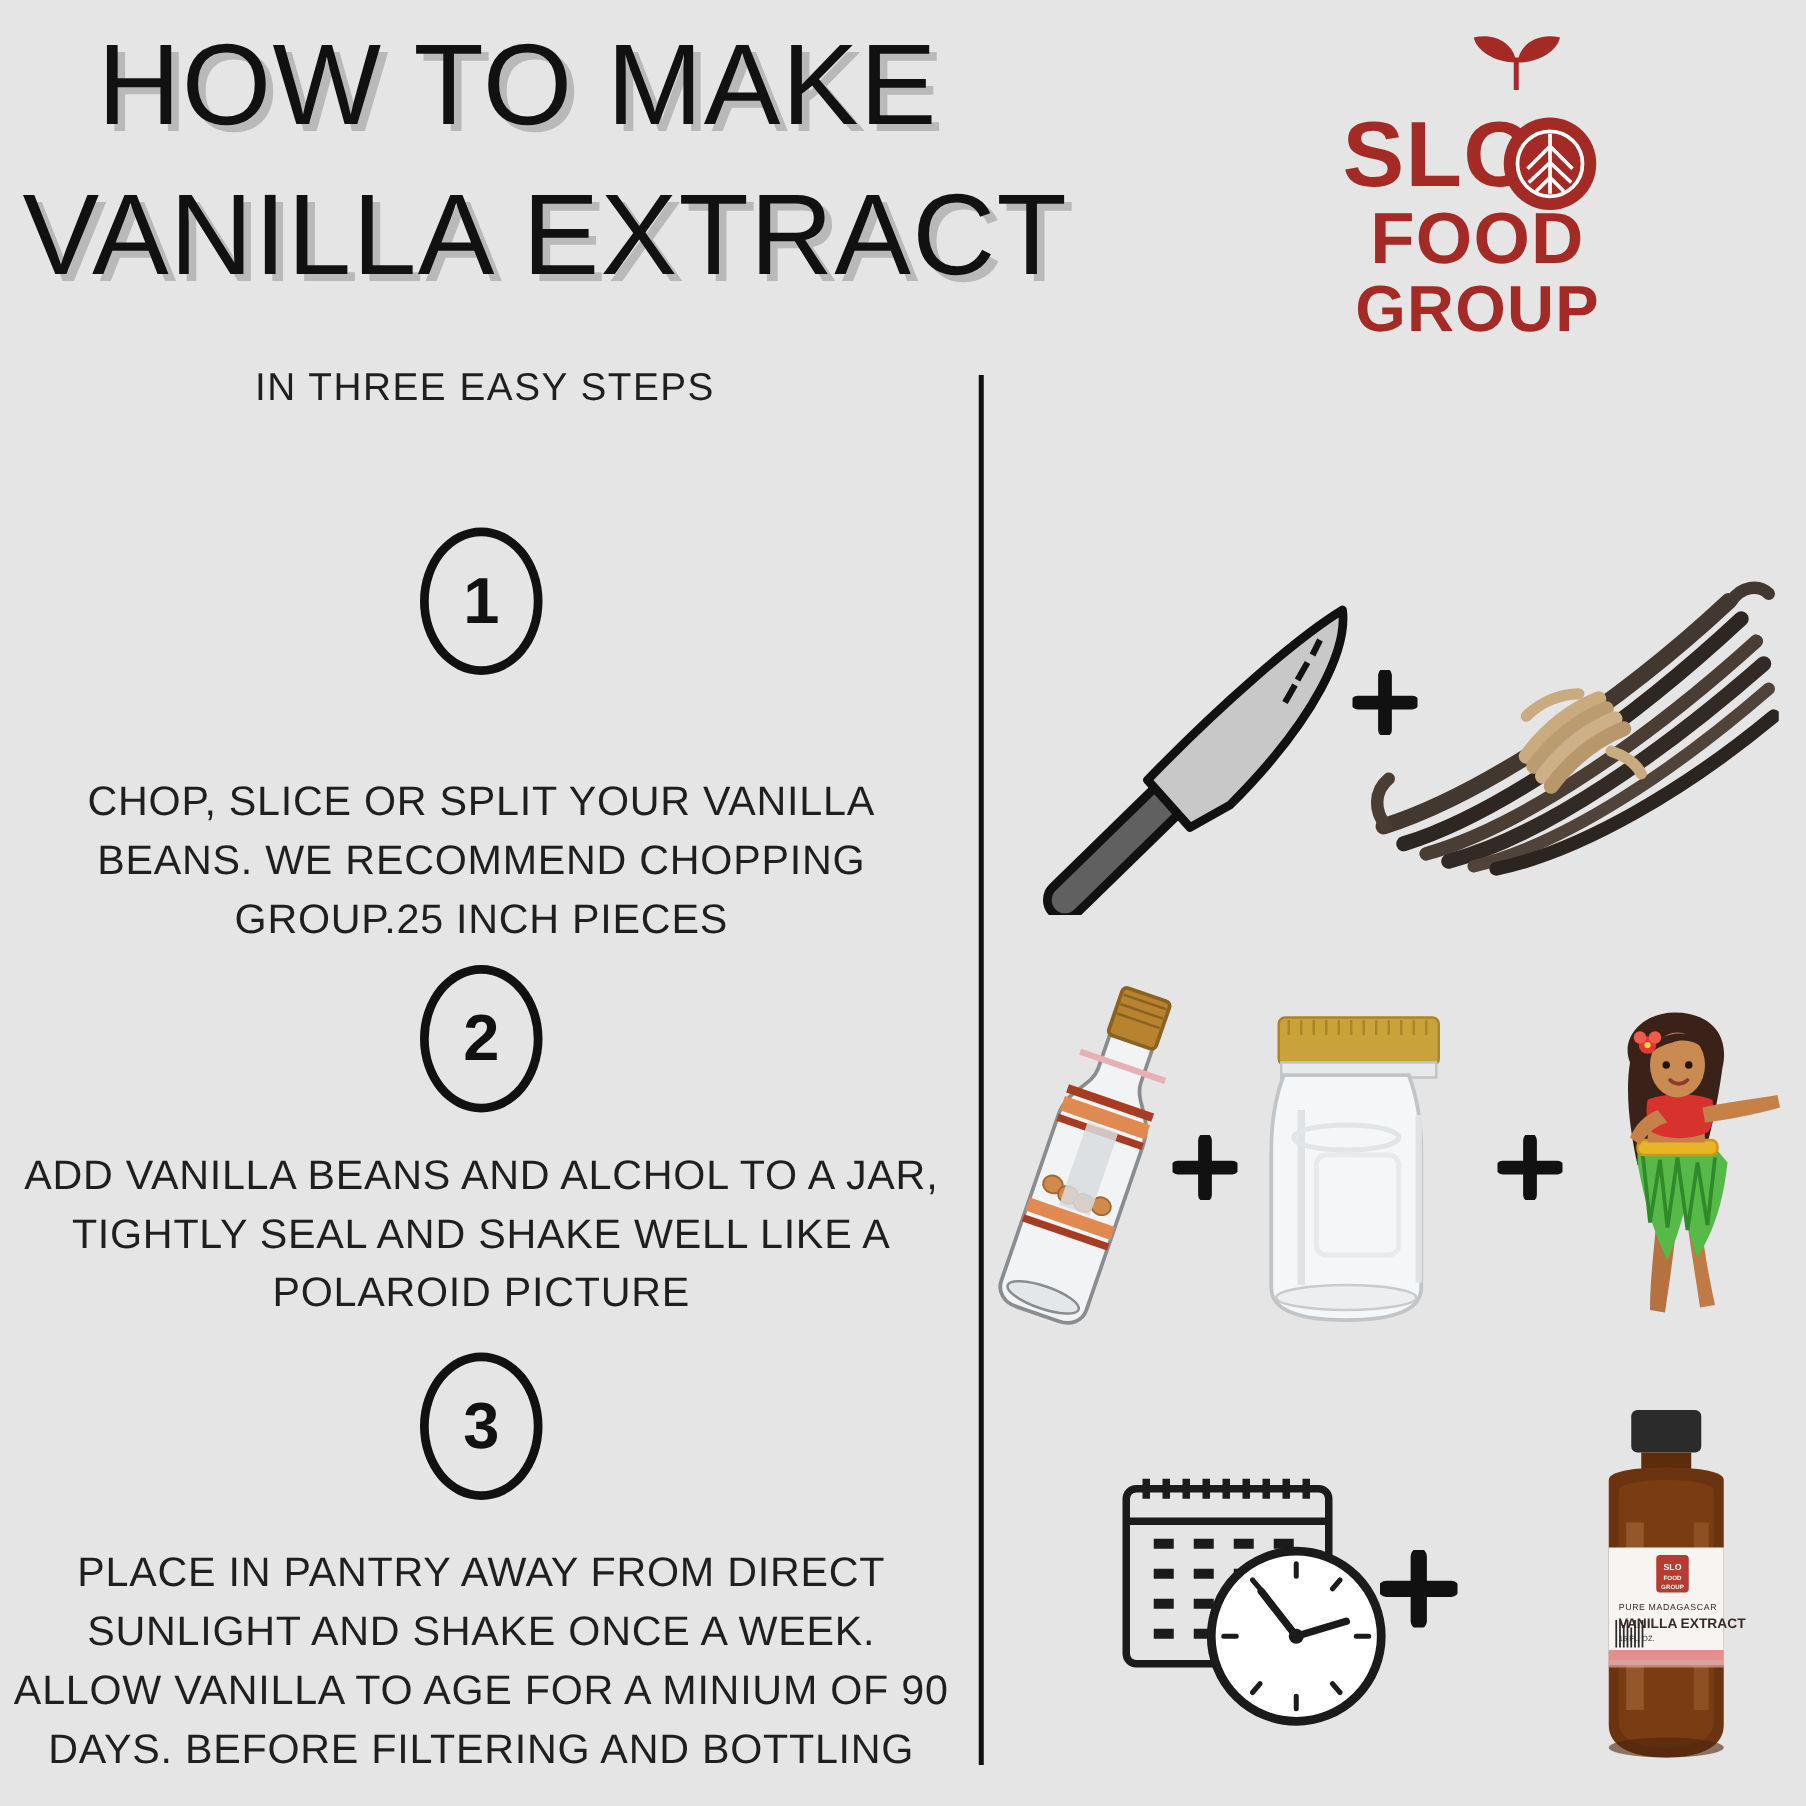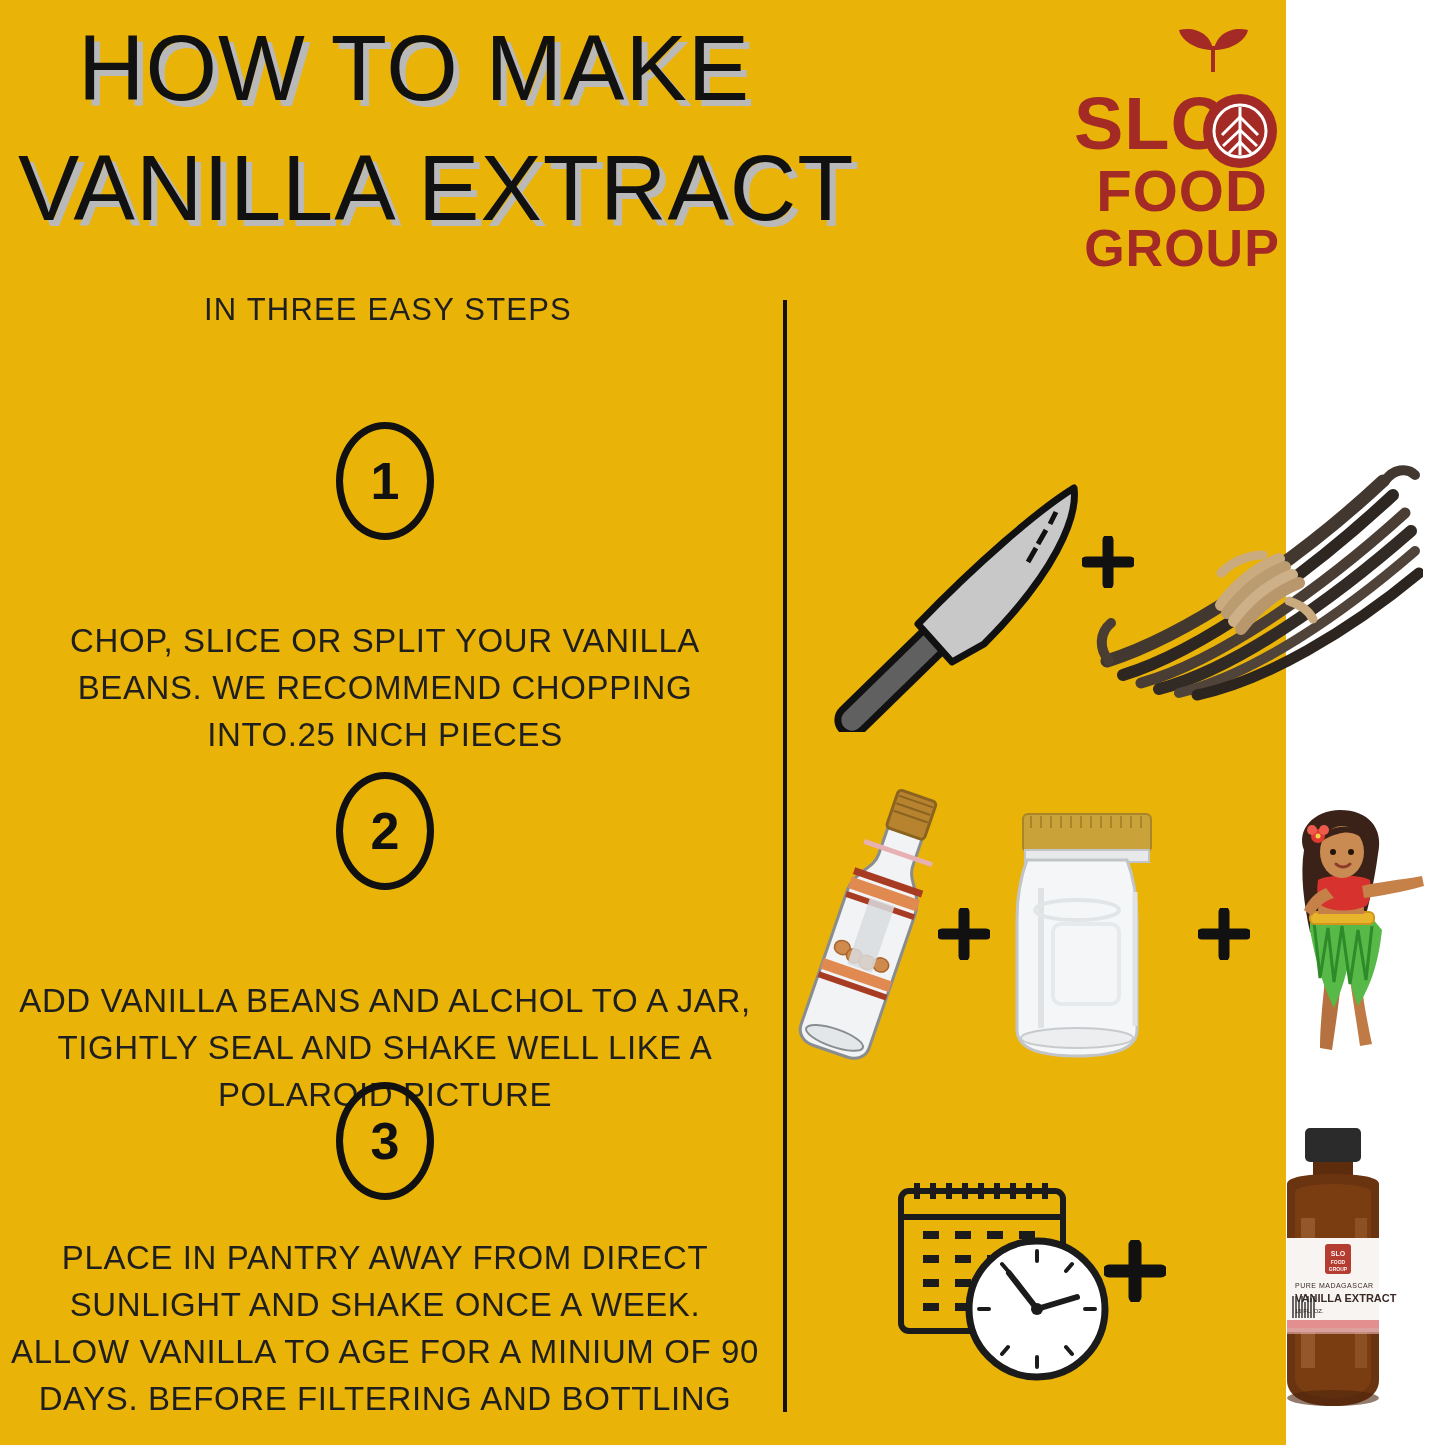--- a/index.html
+++ b/index.html
@@ -1,17 +1,17 @@
 <!DOCTYPE html>
 <html><head>
 <meta charset="utf-8">
 <style>
   html,body{margin:0;padding:0;background:#fff;}
   body{width:1445px;height:1445px;overflow:hidden;font-family:"Liberation Sans",sans-serif;color:#1a1a1a;position:relative;}
-  .page{position:relative;width:1286px;height:1445px;background:#eab308;}
+  .page{position:relative;width:1445px;height:1445px;background:#e5e5e5;}
 
   
   .title-block{position:absolute;left:0;top:8px;width:930px;}
   .title-line{font-size:92px;line-height:120px;letter-spacing:1px;font-weight:400;color:#111;
               text-shadow:6px 6px 0 #b9b9b9;white-space:nowrap;}
   .title-line.l1{padding-left:78px;}
   .title-line.l2{padding-left:18px;}
 
   .subtitle{position:absolute;left:88px;top:292px;width:600px;text-align:center;
             font-size:31px;letter-spacing:1.2px;color:#1f1f1f;}
@@ -30,21 +30,21 @@
 
   
   .step{position:absolute;left:0;width:770px;text-align:center;}
   .badge{width:84px;height:104px;border:7px solid #111;border-radius:50%;
          margin:0 auto;display:flex;align-items:center;justify-content:center;
          font-size:52px;font-weight:600;color:#111;line-height:1;}
   .step-text{font-size:33px;line-height:1.42;letter-spacing:0.6px;color:#1f1f1f;margin-top:78px;}
   .step1{top:422px;}
   .step1 .step-text{padding:0 52px;}
   .step2{top:772px;}
-  .step2 .step-text{padding:0 16px;margin-top:88px;}
+  .step2 .step-text{padding:0 16px;margin-top:27px;}
   .step3{top:1082px;}
   .step3 .step-text{padding:0 8px;margin-top:35px;}
 
   
   .plus{position:absolute;color:#111;font-weight:700;line-height:1;}
   .plus svg{display:block;}
 
   .ill{position:absolute;}
 
   
@@ -91,21 +91,21 @@
       <circle cx="41" cy="41" r="26" fill="none" stroke="#fff" stroke-width="3"></circle>
       <path d="M41 17 L41 65" stroke="#fff" stroke-width="3"></path>
       <path d="M41 27 L23 45 M41 27 L59 45 M41 40 L24 56 M41 40 L58 56 M41 52 L30 63 M41 52 L52 63" stroke="#fff" stroke-width="3" fill="none"></path>
     </svg>
   </div>
 
   <div class="divider"></div>
 
   <div class="step step1">
     <div class="badge">1</div>
-    <div class="step-text">CHOP, SLICE OR SPLIT YOUR VANILLA BEANS. WE RECOMMEND CHOPPING INTO.25 INCH PIECES</div>
+    <div class="step-text">CHOP, SLICE OR SPLIT YOUR VANILLA BEANS. WE RECOMMEND CHOPPING GROUP.25 INCH PIECES</div>
   </div>
 
   <div class="ill knife">
     <svg viewBox="0 0 300 280" width="300" height="280">
       <path d="M118 178 L36 258 a14 14 0 0 0 20 20 L138 198 Z" fill="#606060" stroke="#111" stroke-width="7" stroke-linejoin="round"></path>
       <path d="M112 172 C 170 112, 232 58, 268 36 C 272 66, 248 122, 178 192 L146 210 Z" fill="#c8c8c8" stroke="#111" stroke-width="7" stroke-linejoin="round"></path>
       <path d="M244 72 L250 60 M232 92 L240 78 M222 110 L230 96" stroke="#111" stroke-width="5" fill="none"></path>
     </svg>
   </div>
 

